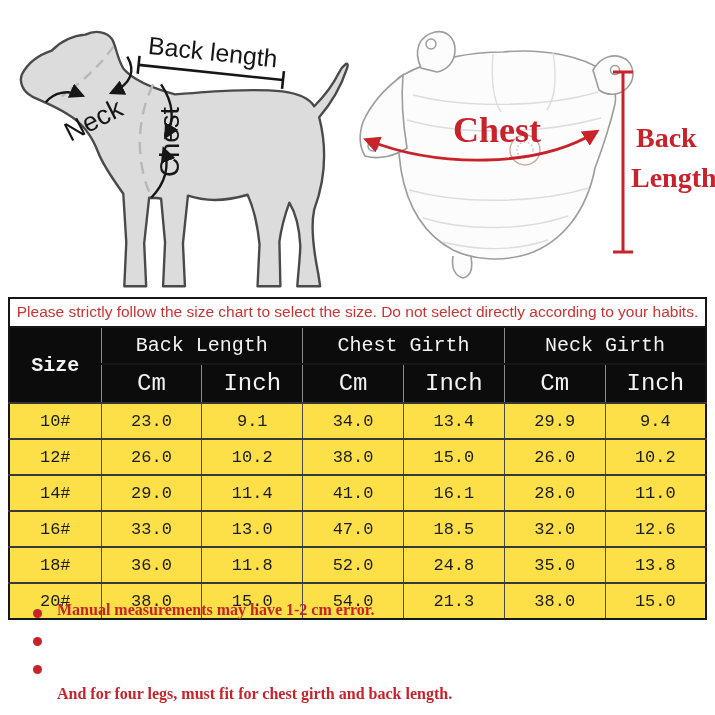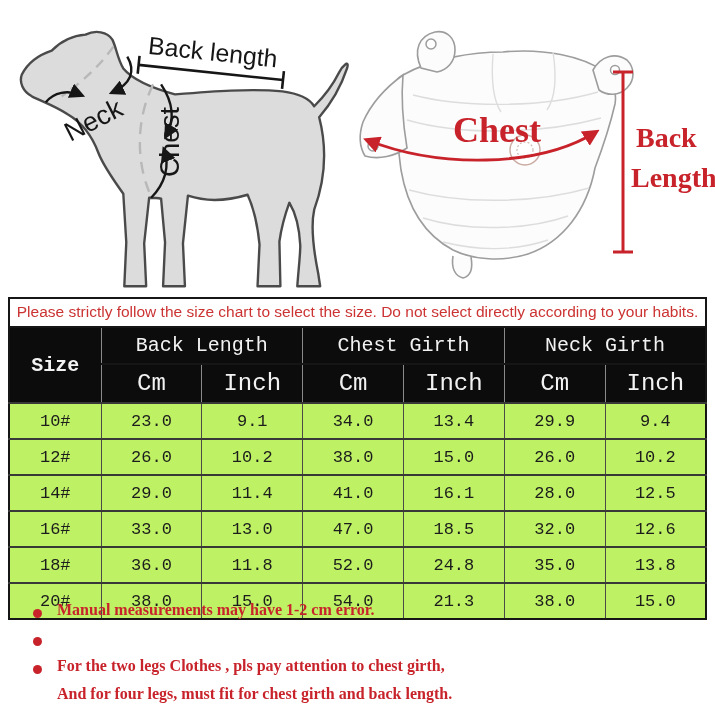--- a/index.html
+++ b/index.html
@@ -29,21 +29,21 @@
   th {
     background:#0c0c0c; color:#f2f2f2; font-weight:normal;
     border:1px solid #8a8a8a; border-top:2px solid #161616;
   }
   th.group-th { font-size:20px; height:33px; }
   th.unit-th  { font-size:24px; height:35px; }
   th.size-th  { font-size:20px;font-weight:bold; }
   td {
     border:1px solid #4a4a4a; border-top:2px solid #383838;
     text-align:center; color:#1c1c1c; font-size:17px; height:32px;
-    background:#bef264;
+    background:#fde047;
   }
   col.c-size  { width:13.2%; }
   col.c-val   { width:14.46%; }
 
   
   .notes { position:absolute; top:601px; left:33px; width:670px; }
   .note-line { display:flex; align-items:flex-start; height:28px; }
   .bullet {
     flex:0 0 auto; width:9px; height:9px; border-radius:50%;
     background:#c8232b; margin:8px 15px 0 0;
@@ -223,21 +223,21 @@
             <td>26.0</td>
             <td>10.2</td>
           </tr>
           <tr>
             <td>14#</td>
             <td>29.0</td>
             <td>11.4</td>
             <td>41.0</td>
             <td>16.1</td>
             <td>28.0</td>
-            <td>12.5</td>
+            <td>11.0</td>
           </tr>
           <tr>
             <td>16#</td>
             <td>33.0</td>
             <td>13.0</td>
             <td>47.0</td>
             <td>18.5</td>
             <td>32.0</td>
             <td>12.6</td>
           </tr>
@@ -266,21 +266,20 @@
   <div class="notes">
       <div class="note-line">
         <span class="bullet"></span>
         <span class="note-text">Manual measurements may have 1-2 cm error.</span>
       </div>
       <div class="note-line">
         <span class="bullet"></span>
       </div>
       <div class="note-line">
         <span class="bullet"></span>
-        <span class="note-text">For the two legs Clothes , pls pay attention to chest girth,</span>
       </div>
       <div class="note-line">
         <span class="bullet hidden"></span>
         <span class="note-text">And for four legs, must fit for chest girth and back length.</span>
       </div>
     </div>
 
 </div>
 
 </body></html>

